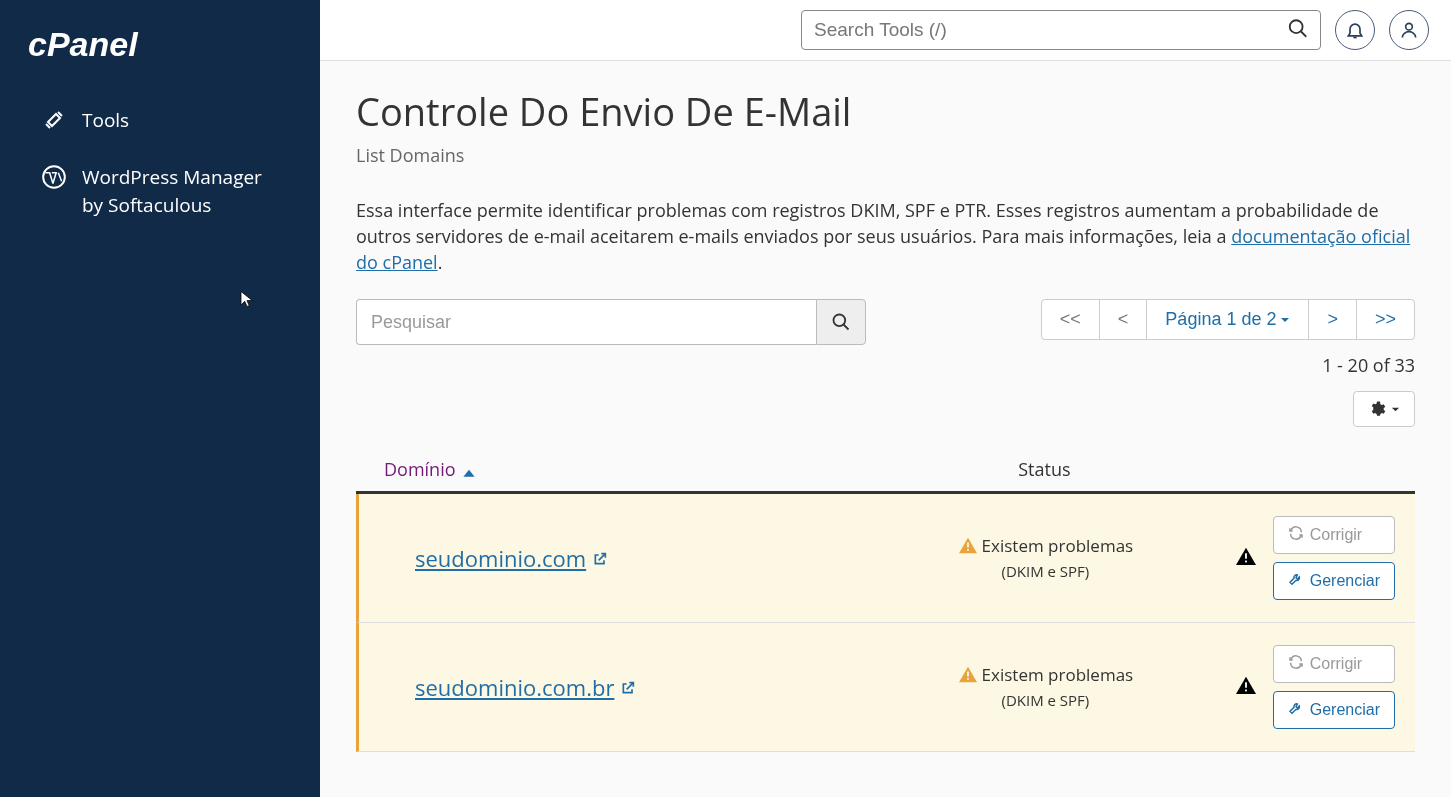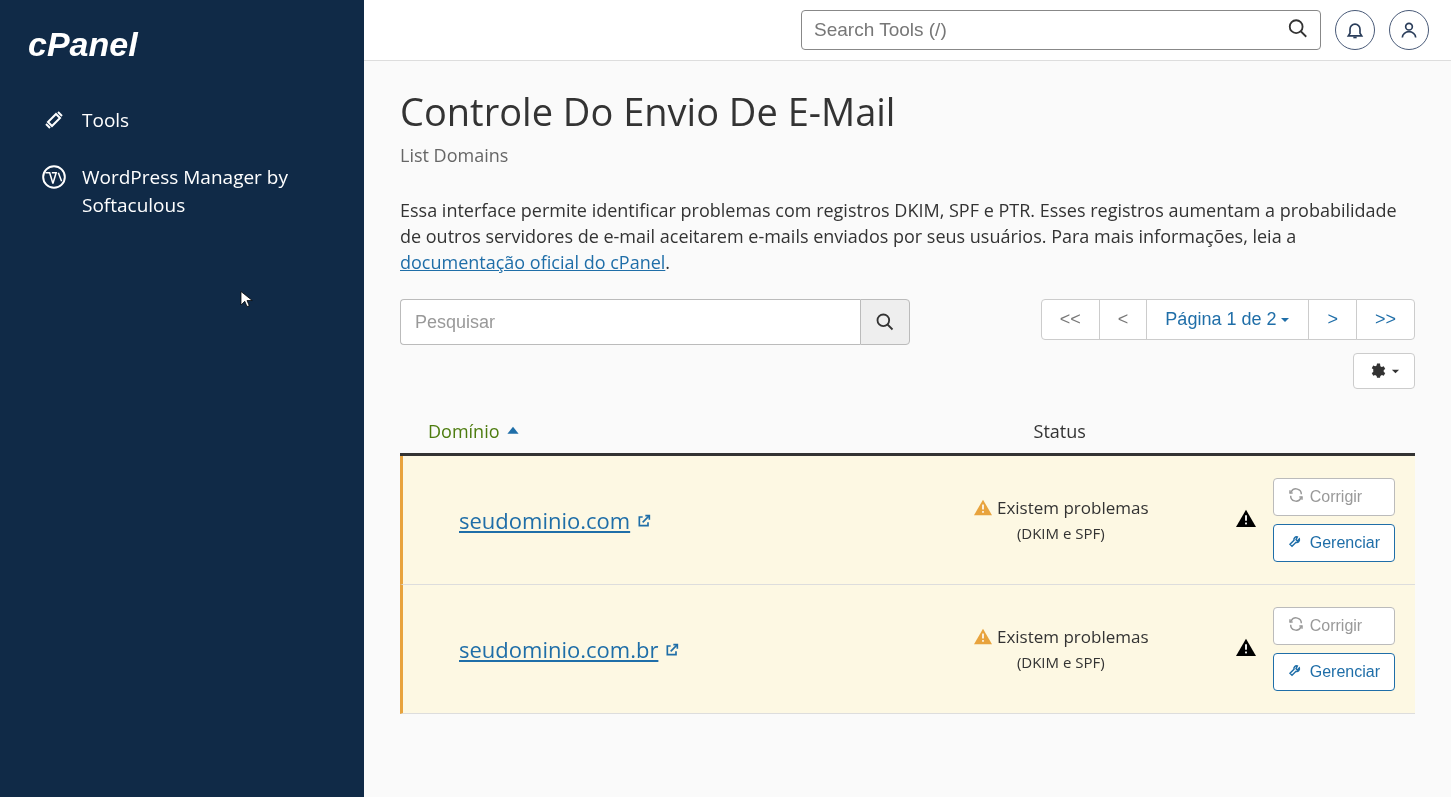--- a/index.html
+++ b/index.html
@@ -1,20 +1,20 @@
 <!DOCTYPE html>
 <html><head>
 <meta charset="utf-8">
 <style>
 * { box-sizing: border-box; margin: 0; padding: 0; }
 body { font-family: "Open Sans", -apple-system, "Segoe UI", sans-serif; color: #333; background: #fff; }
 .app { display: flex; min-height: 797px; }
 
 
-.sidebar { width: 364px; background: #102a47; color: #fff; flex-shrink: 0; padding-top: 16px; }
+.sidebar { width: 320px; background: #102a47; color: #fff; flex-shrink: 0; padding-top: 16px; }
 .logo { padding: 10px 28px 28px; }
 .logo svg { display: block; }
 .nav-item { display: flex; align-items: flex-start; padding: 14px 40px; font-size: 19px; cursor: pointer; line-height: 1.5; }
 .nav-item .icon { width: 28px; height: 28px; margin-right: 14px; flex-shrink: 0; display: flex; align-items: center; justify-content: center; }
 
 
 .main { flex: 1; display: flex; flex-direction: column; background: #fafafa; }
 .topbar { display: flex; align-items: center; justify-content: flex-end; padding: 10px 22px; border-bottom: 1px solid #ddd; background: #fff; gap: 14px; }
 .search-wrap { position: relative; flex: 1; max-width: 520px; }
 .search-input { width: 100%; height: 40px; border: 1px solid #888; border-radius: 4px; padding: 0 42px 0 12px; font-size: 19px; color: #555; }
@@ -43,21 +43,21 @@
 
 .count-row { text-align: right; font-size: 18px; color: #333; margin-bottom: 14px; }
 .gear-row { text-align: right; margin-bottom: 20px; }
 .gear-btn { border: 1px solid #ccc; background: #fff; padding: 8px 14px; border-radius: 4px; cursor: pointer; display: inline-flex; align-items: center; gap: 5px; }
 
 
 .table-header { display: flex; border-bottom: 3px solid #333; padding: 10px 0; }
 .col-domain { flex: 0 0 54%; padding-left: 28px; }
 .col-status { flex: 0 0 22%; text-align: center; }
 .col-actions { flex: 0 0 24%; text-align: right; padding-right: 20px; }
-.table-header .col-domain { color: #4d7c0f; font-size: 18px; display: flex; align-items: center; gap: 6px; cursor: pointer; }
+.table-header .col-domain { color: #701a75; font-size: 18px; display: flex; align-items: flex-end; gap: 6px; cursor: pointer; }
 .table-header .col-status { font-size: 18px; color: #333; }
 
 .table-row { display: flex; align-items: center; background: #fdf8e3; border-left: 3px solid #e8a33d; border-bottom: 1px solid #ddd; padding: 22px 0; }
 .domain-link { color: #1f6ea8; font-size: 22px; display: flex; align-items: center; gap: 6px; padding-left: 28px; }
 .domain-link.underline { text-decoration: underline; }
 .status-cell { font-size: 17px; color: #333; text-align: center; padding: 0 12px; }
 .status-cell .warn-icon { display: inline-block; vertical-align: -2px; margin-right: 4px; }
 .status-problems { line-height: 1.5; }
 .status-detail { font-size: 15px; }
 .actions-cell { display: flex; align-items: center; justify-content: flex-end; gap: 12px; padding-right: 20px; }
@@ -149,20 +149,21 @@
             <span>Página 1 de 2</span>
             <svg width="10" height="10" viewBox="0 0 10 10">
                 <path d="M1 3l4 4 4-4z" fill="#1f6ea8"></path>
               </svg>
           </button>
           <button class="page-btn">&gt;</button>
           <button class="page-btn">&gt;&gt;</button>
         </div>
       </div>
 
+      <div class="count-row">1 - 20 of 33</div>
 
       <div class="gear-row">
         <button class="gear-btn">
           <svg width="18" height="18" viewBox="0 0 24 24" fill="#333">
               <path d="M12 8a4 4 0 100 8 4 4 0 000-8zm9 4a7 7 0 00-.1-1.2l2.1-1.6-2-3.5-2.5 1a7 7 0 00-2-1.2L16 2h-4l-.5 2.5a7 7 0 00-2 1.2l-2.5-1-2 3.5 2.1 1.6A7 7 0 007 12c0 .4 0 .8.1 1.2L5 14.8l2 3.5 2.5-1a7 7 0 002 1.2L12 21h4l.5-2.5a7 7 0 002-1.2l2.5 1 2-3.5-2.1-1.6c.1-.4.1-.8.1-1.2z"></path>
             </svg>
           <svg width="9" height="9" viewBox="0 0 10 10">
               <path d="M1 3l4 4 4-4z" fill="#333"></path>
             </svg>
         </button>

